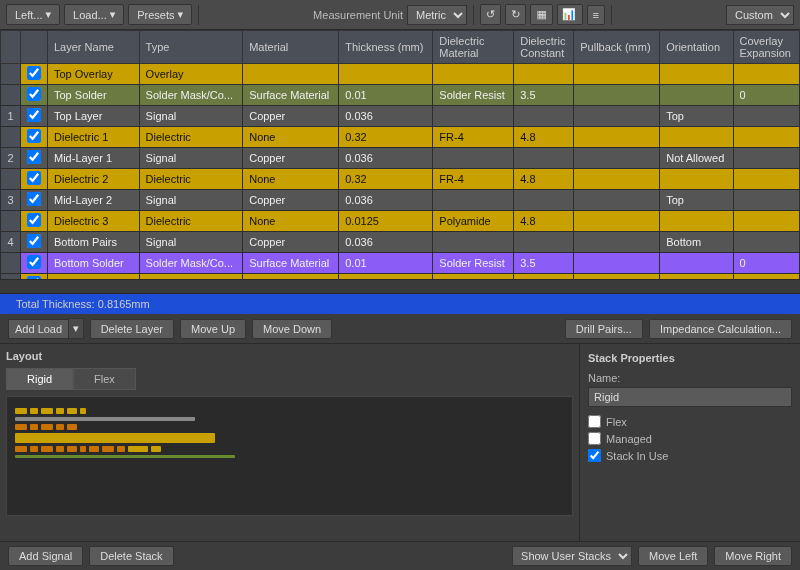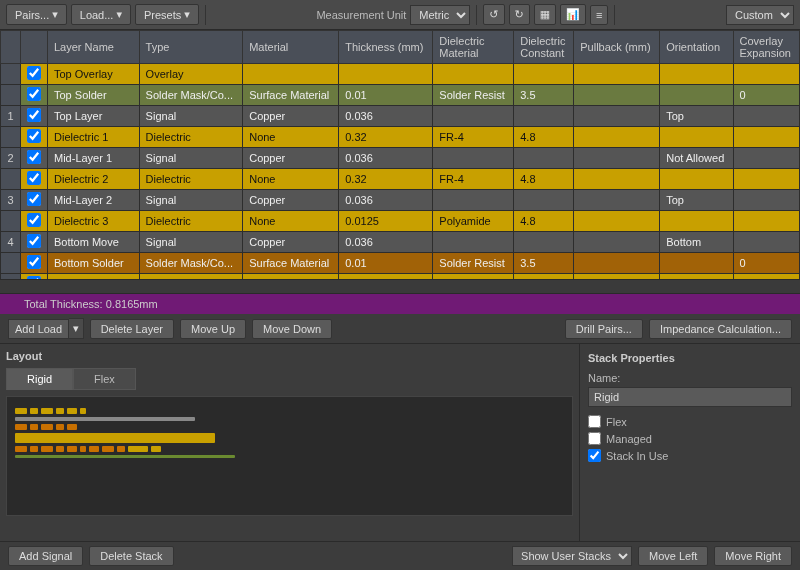--- a/index.html
+++ b/index.html
@@ -40,21 +40,21 @@
     }
     tbody tr { border-bottom: 1px solid #2a2a2a; }
     tbody td { border: 1px solid #2d2d2d; padding: 2px 6px; white-space: nowrap; }
     .cb { width: 14px; height: 14px; margin: 0; }
 
     
     #hscroll { height: 14px; background: #3a3a3a; border-bottom: 1px solid #2a2a2a; overflow-x: scroll; overflow-y: hidden; }
     #hscroll-inner { width: 900px; height: 1px; }
 
     
-    #status-bar { padding: 4px 24px; color: #ccc; background: #701a75; }
+    #status-bar { padding: 4px 16px; color: #ccc; background: #1d4ed8; }
 
     
     #action-bar {
       display: flex; align-items: center; padding: 4px 8px; gap: 6px;
       background: #3c3c3c; border-bottom: 1px solid #2a2a2a;
     }
     .action-btn {
       background: #5a5a5a; border: 1px solid #333; color: #ddd; padding: 3px 10px;
       cursor: pointer; border-radius: 2px;
     }
@@ -113,21 +113,21 @@
       cursor: pointer; border-radius: 2px;
     }
   </style>
 </head>
 <body>
 
 <div style="position:relative; width:800px; height:570px; overflow:hidden; display:flex; flex-direction:column;">
 
   <div id="toolbar">
     <button class="toolbar-btn">
-      <span>Pairs...</span>
+      <span>Left...</span>
       <span>▾</span>
     </button>
     <button class="toolbar-btn">
       <span>Load...</span>
       <span>▾</span>
     </button>
     <button class="toolbar-btn">
       <span>Presets</span>
       <span>▾</span>
     </button>
@@ -272,31 +272,31 @@
             <td>0.0125</td>
             <td>Polyamide</td>
             <td>4.8</td>
             <td></td>
             <td></td>
             <td></td>
           </tr>
           <tr style="background-color: rgb(85, 85, 85); color: rgb(238, 238, 238);">
             <td style="background-color: rgb(74, 79, 88); color: rgb(204, 204, 204); text-align: center;">4</td>
             <td><input type="checkbox" class="cb" checked="" style=""></td>
-            <td>Bottom Move</td>
+            <td>Bottom Pairs</td>
             <td>Signal</td>
             <td>Copper</td>
             <td>0.036</td>
             <td></td>
             <td></td>
             <td></td>
             <td>Bottom</td>
             <td></td>
           </tr>
-          <tr style="background-color: #a16207; color: rgb(238, 238, 238);">
+          <tr style="background-color: #8b5cf6; color: rgb(238, 238, 238);">
             <td style="background-color: rgb(74, 79, 88); color: rgb(204, 204, 204); text-align: center;"></td>
             <td><input type="checkbox" class="cb" checked="" style=""></td>
             <td>Bottom Solder</td>
             <td>Solder Mask/Co...</td>
             <td>Surface Material</td>
             <td>0.01</td>
             <td>Solder Resist</td>
             <td>3.5</td>
             <td></td>
             <td></td>

